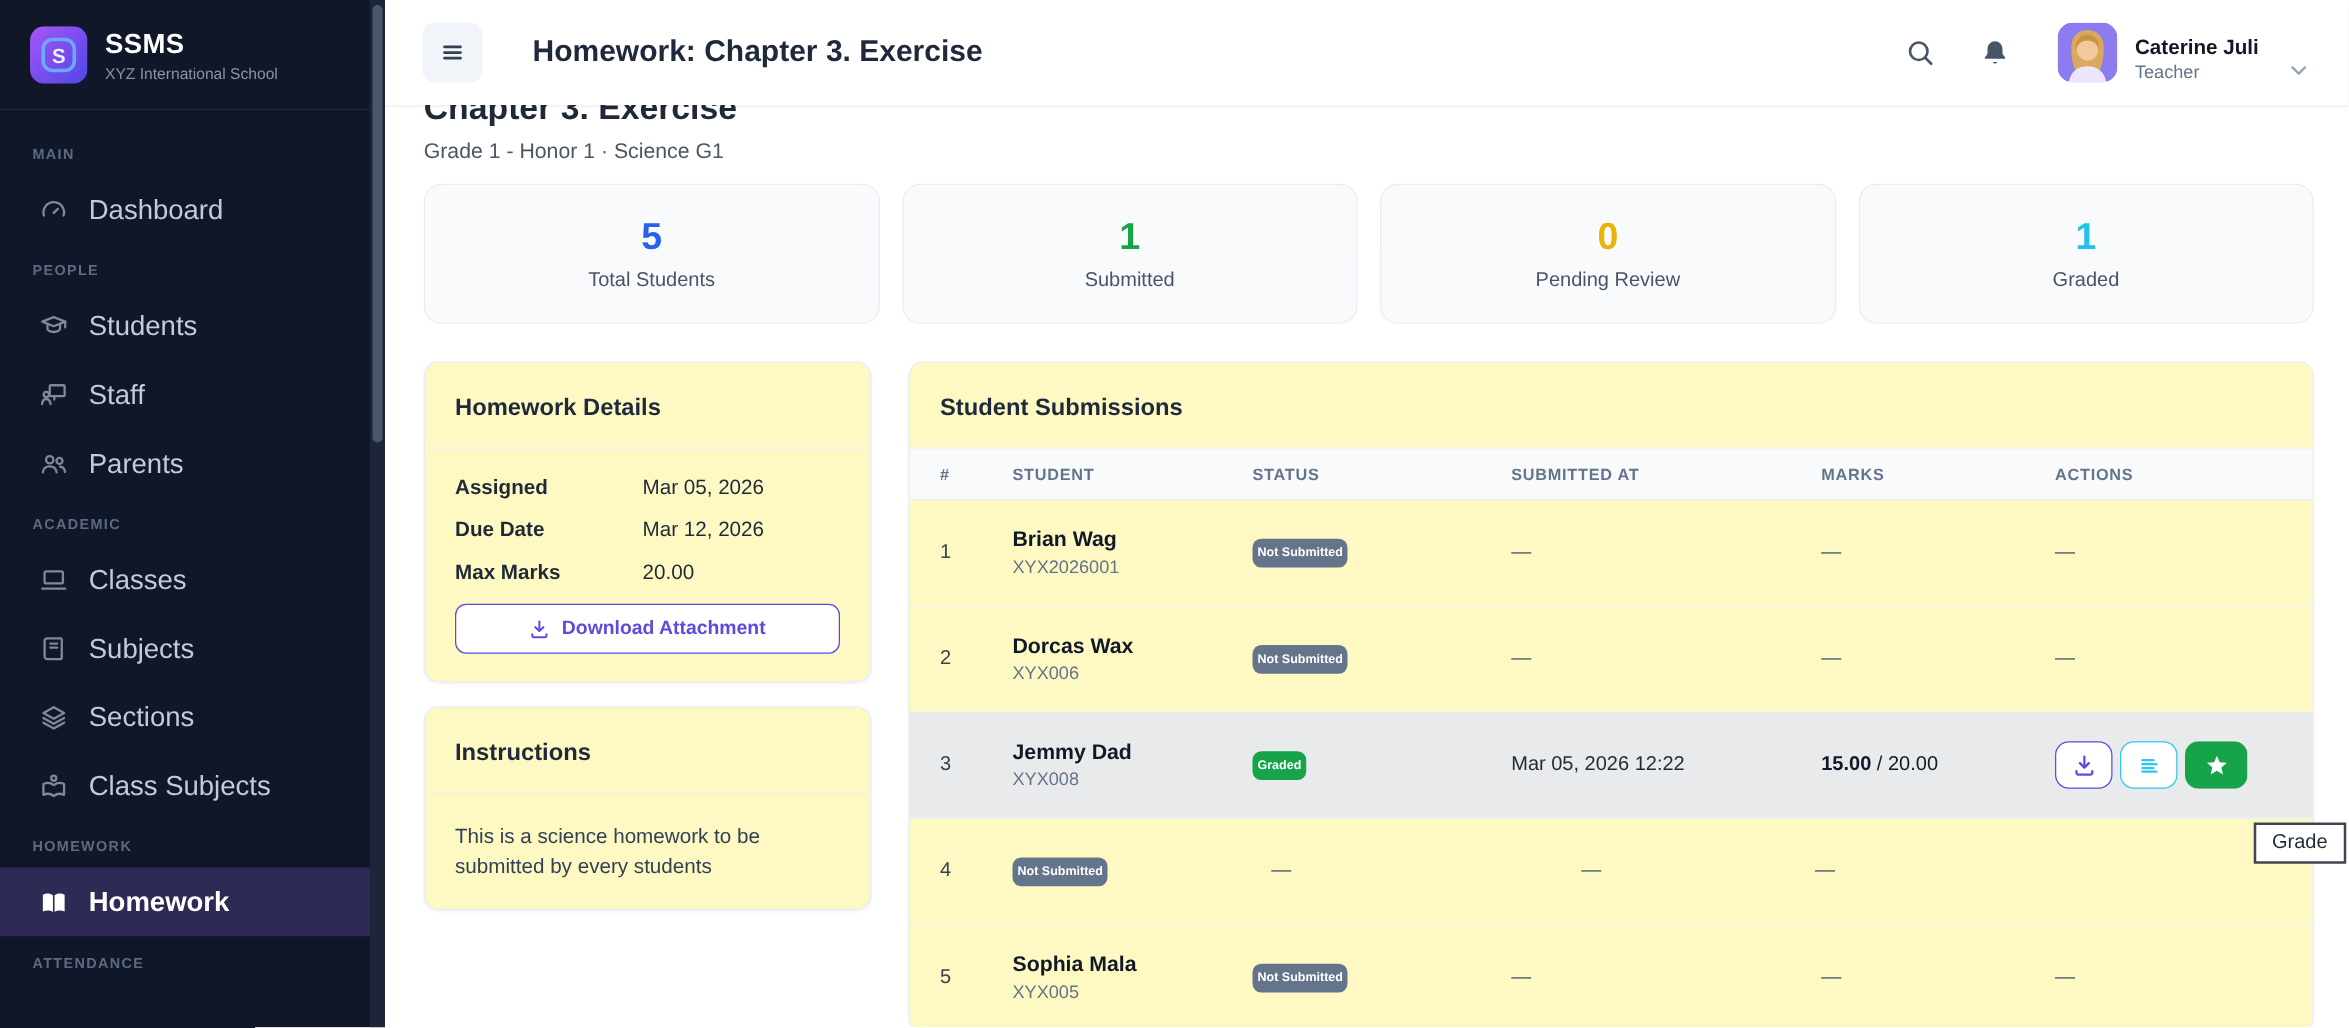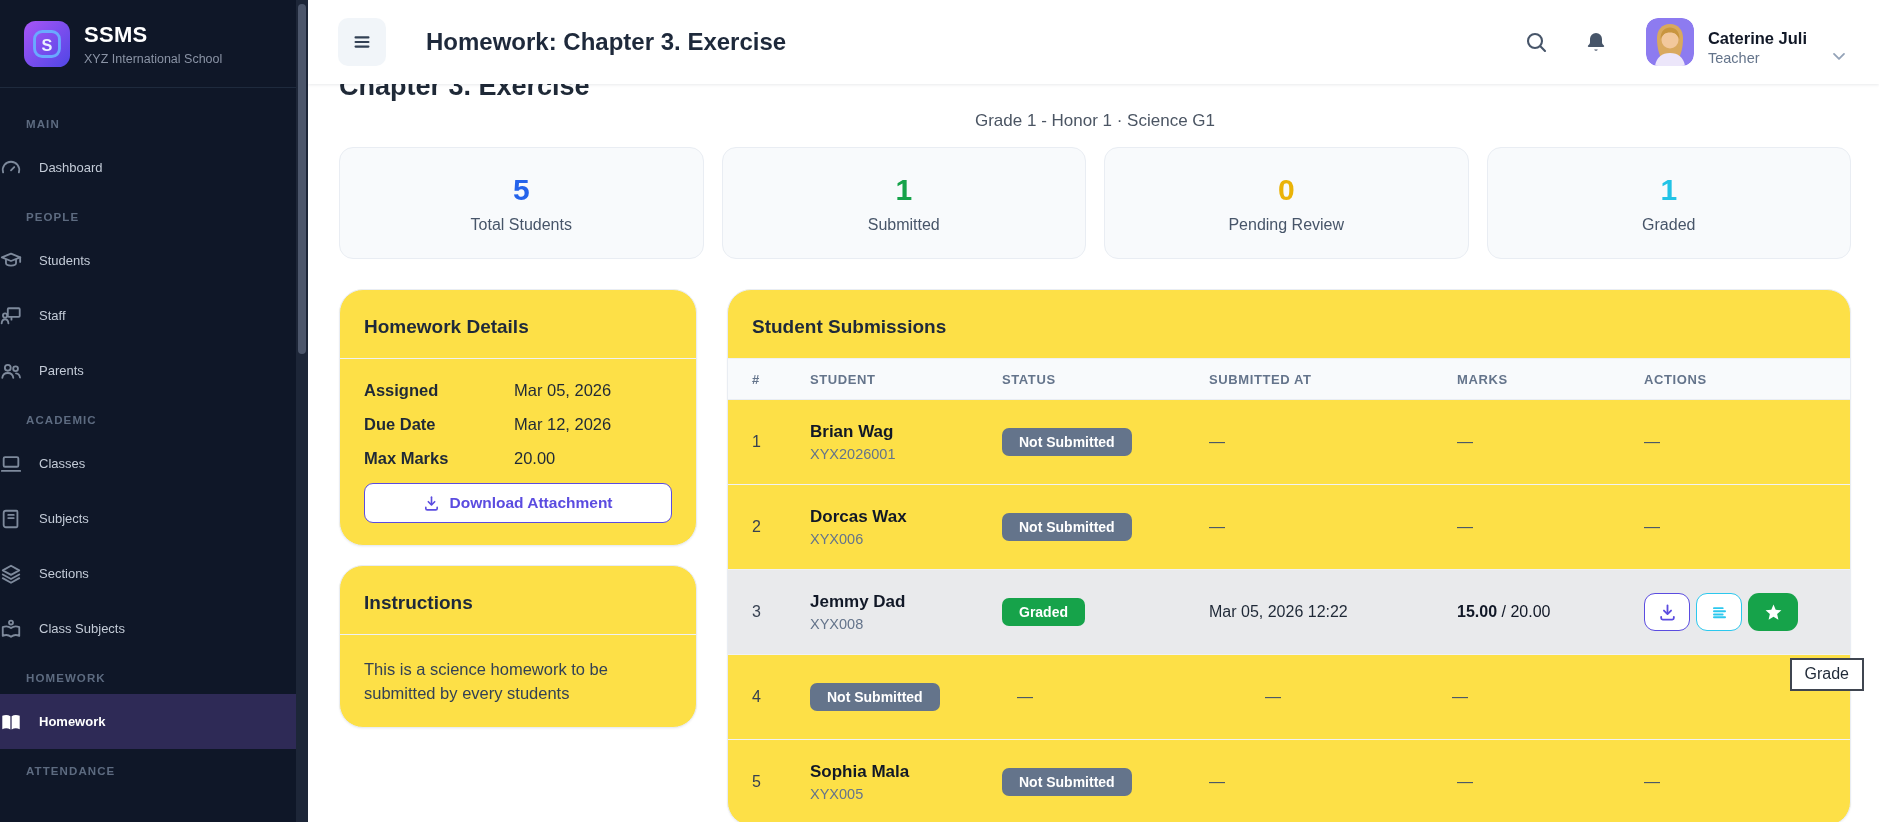--- a/index.html
+++ b/index.html
@@ -10,21 +10,21 @@
   
   .sidebar { position:absolute; left:0; top:0; width:308px; height:822px; background:#0f1728; z-index:6; }
   .sb-track { position:absolute; right:0; top:0; width:12px; height:100%; background:#1d2638; }
   .sb-thumb { position:absolute; right:2px; top:4px; width:8px; height:350px; border-radius:4px; background:#4c566b; }
   .brand { display:flex; align-items:center; gap:14px; height:88px; padding:0 24px; border-bottom:1px solid #1e2a3d; }
   .brand-logo { width:46px; height:46px; flex:none; }
   .brand-name { font-size:22px; font-weight:800; color:#ffffff; letter-spacing:.3px; }
   .brand-sub { font-size:12.5px; color:#8a93a5; margin-top:4px; }
   .nav { padding-top:14px; }
   .nav-section-label { margin:16px 0 10px 26px; font-size:11.5px; font-weight:700; letter-spacing:1.1px; color:#5d6b80; }
-  .nav-item { display:flex; align-items:center; gap:17px; height:55px; color:#c3cbd7; font-size:13px; cursor:pointer; }
+  .nav-item { display:flex; align-items:center; gap:17px; height:55px; padding-left:32px; color:#c3cbd7; font-size:22px; cursor:pointer; }
   .nav-item.active { background:#2e2a56; color:#ffffff; font-weight:700; }
   .nav-icon { width:22px; height:22px; color:#7e8a9c; display:flex; flex:none; }
   .nav-item.active .nav-icon { color:#ffffff; }
   .nav-icon svg { width:22px; height:22px; }
 
   
   .header { position:absolute; left:308px; top:0; right:0; height:84px; background:#fff; z-index:5;
             display:flex; align-items:center; padding:0 30px; box-shadow:0 1px 3px rgba(16,24,40,.09); }
   .hamburger { width:48px; height:48px; border-radius:10px; background:#f1f5f9; border:none; color:#334155;
                display:flex; align-items:center; justify-content:center; cursor:pointer; }
@@ -38,32 +38,32 @@
   .avatar { width:48px; height:48px; border-radius:12px; overflow:hidden; flex:none; }
   .profile-text { margin-left:14px; }
   .profile-name { font-size:16.5px; font-weight:700; color:#111827; }
   .profile-role { font-size:14.5px; color:#64748b; margin-top:2px; }
   .chev { margin-left:22px; color:#94a3b8; width:20px; height:20px; }
 
   
   .content { position:absolute; left:308px; top:84px; right:0; bottom:0; background:#fff;
              padding:0 28px 0 31px; z-index:1; overflow:hidden; }
   .page-title { margin-top:-13px; font-size:27px; line-height:30px; font-weight:700; color:#1f2937; }
-  .page-sub { margin-top:10px; font-size:17px; color:#4b5563;text-align:center; }
+  .page-sub { margin-top:10px; font-size:17px; color:#4b5563; }
 
   .stats-row { display:flex; gap:18px; margin-top:16px; }
   .stat-card { flex:1; height:112px; background:#f8fafc; border:1px solid #e9edf3; border-radius:14px;
                display:flex; flex-direction:column; align-items:center; justify-content:center; gap:9px; }
   .stat-value { font-size:30px; font-weight:800; }
   .stat-label { font-size:16px; color:#475569; }
 
   .cols { display:flex; gap:30px; margin-top:30px; align-items:flex-start; }
   .left-col { width:358px; flex:none; display:flex; flex-direction:column; gap:19px; }
   .right-col { flex:1; min-width:0; }
-  .card { background:#fde047; border:1px solid #e9edf3; border-radius:24px; box-shadow:0 1px 2px rgba(16,24,40,.05); }
+  .card { background:#fef9c3; border:1px solid #e9edf3; border-radius:12px; box-shadow:0 1px 2px rgba(16,24,40,.05); }
   .card-head { padding:26px 24px 20px; font-size:19px; font-weight:700; color:#1e293b; border-bottom:1px solid #eef1f5; }
   .card-body { padding:22px 24px; }
   .kv { display:flex; margin-bottom:15px; font-size:16.5px; }
   .kv-label { width:150px; flex:none; font-weight:700; color:#1f2937; }
   .kv-value { color:#1f2937; }
   .dl-btn { margin-top:8px; width:100%; height:40px; border-radius:9px; border:1.5px solid; background:#fff;
             font-family:inherit; font-size:15.5px; font-weight:600; display:flex; align-items:center;
             justify-content:center; gap:9px; cursor:pointer; }
   .dl-btn svg { width:17px; height:17px; }
   .instr-text { font-size:16.5px; line-height:24px; color:#334155; max-width:300px; }
@@ -71,32 +71,32 @@
   .table-card { overflow:hidden; }
   .thead { display:flex; align-items:center; height:41px; background:#f8fafc; border-bottom:1px solid #e9edf3; padding:0 24px; }
   .th { font-size:13px; font-weight:700; color:#64748b; letter-spacing:.6px; }
   .c0 { width:58px; flex:none; } .c1 { width:192px; flex:none; } .c2 { width:207px; flex:none; }
   .c3 { width:248px; flex:none; } .c4 { width:187px; flex:none; } .c5 { flex:1; }
   .trow { display:flex; align-items:center; height:85px; padding:0 24px; border-bottom:1px solid #f0f2f5; }
   .trow.hl { background:#e9eaec; }
   .cell-num { font-size:16px; color:#374151; }
   .s-name { font-size:17px; font-weight:700; color:#111827; }
   .s-id { font-size:14.5px; color:#64748b; margin-top:4px; }
-  .badge { display:inline-block; padding:6px 17px; border-radius:7px; color:#fff; font-size:14px; font-weight:600; }
+  .badge { display:inline-block; padding:6px 4px; border-radius:7px; color:#fff; font-size:10px; font-weight:600; }
   .cell-date { font-size:16px; color:#1f2937; }
   .dash { color:#475569; font-size:16px; }
   .marks { font-size:16px; color:#111827; }
   .marks b { font-weight:700; }
   .actions { display:flex; gap:6px; }
   .act-btn { width:46px; height:38px; border-radius:11px; display:flex; align-items:center; justify-content:center;
              background:#fff; border:1.5px solid transparent; cursor:pointer; }
   .act-btn svg { width:19px; height:19px; }
   .act-btn.solid { width:50px; }
 
-  .grade-tooltip { position:absolute; top:658px; right:15px; z-index:9; background:#fff; border:2px solid #3f4550;
+  .grade-tooltip { position:absolute; top:658px; right:2px; z-index:9; background:#fff; border:2px solid #3f4550;
                    padding:5px 13px 6px; font-size:16px; color:#1f2937; }
 </style>
 </head>
 <body>
 
 <div class="app">
 
   <aside class="sidebar">
     <div class="brand">
       <span class="brand-logo">

